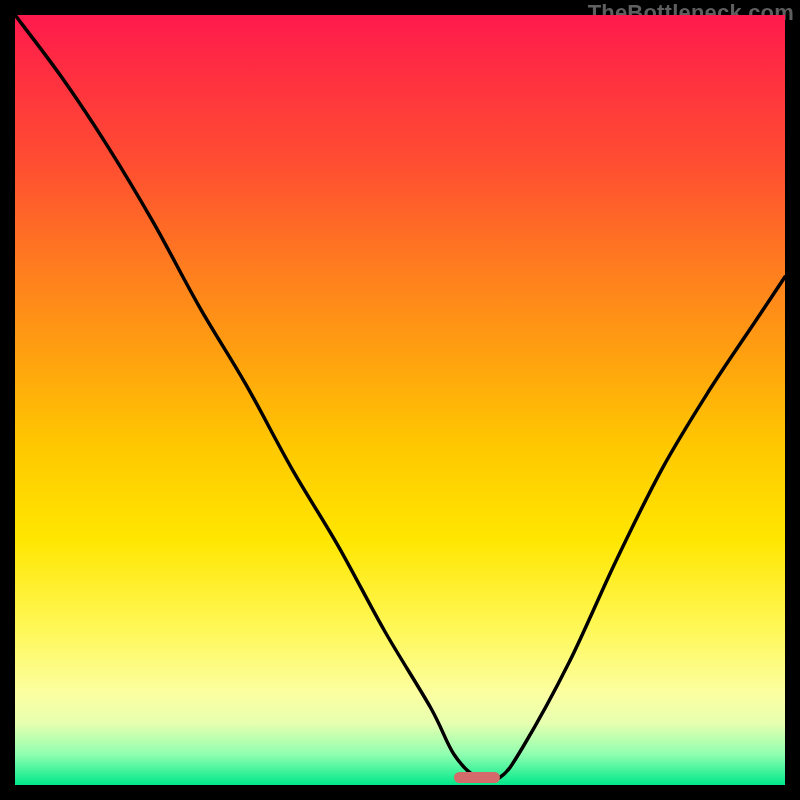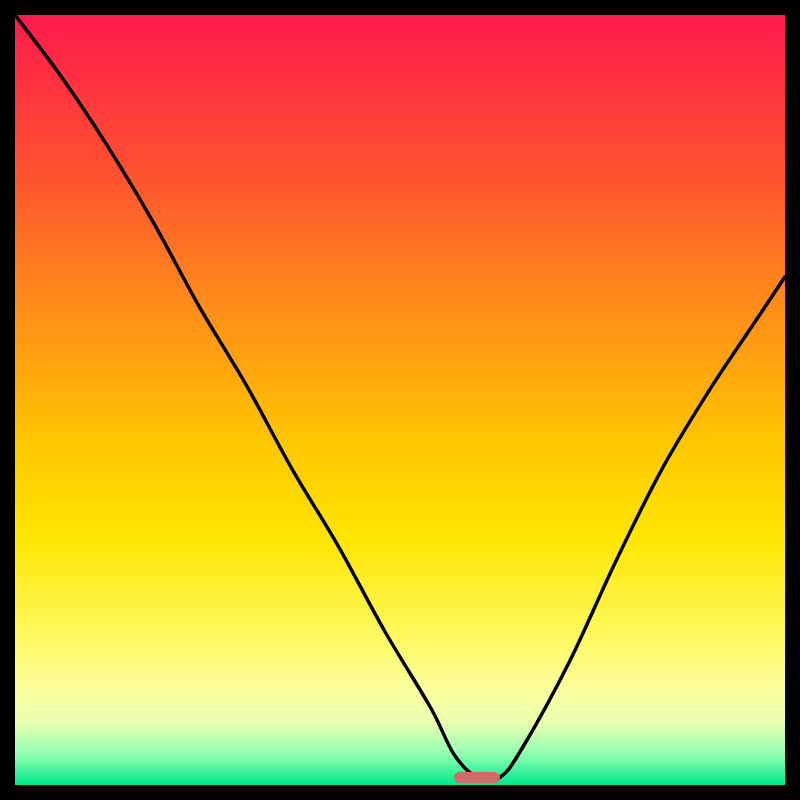--- a/index.html
+++ b/index.html
@@ -48,19 +48,20 @@
     font-size: 22px;
     font-weight: 700;
     color: #5f5f5f;
     letter-spacing: 0.2px;
   }
 </style>
 </head>
 <body>
 
 <div class="frame">
+  <div class="attribution">TheBottleneck.com</div>
   <div class="plot">
     <svg class="curve" viewBox="0 0 100 100" preserveAspectRatio="none">
       <path id="curve-path" fill="none" stroke="#000" stroke-width="0.45" stroke-linejoin="round" stroke-linecap="round" d="M 0 0 C 1 1.3333333333333333, 4 5.166666666666666, 6 8 C 8 10.833333333333334, 10 13.833333333333334, 12 17 C 14 20.166666666666668, 16 23.5, 18 27 C 20 30.5, 22 34.5, 24 38 C 26 41.5, 28 44.5, 30 48 C 32 51.5, 34 55.5, 36 59 C 38 62.5, 40 65.5, 42 69 C 44 72.5, 46 76.5, 48 80 C 50 83.5, 52.5 87.33333333333333, 54 90 C 55.5 92.66666666666667, 56 94.5, 57 96 C 58 97.5, 59 98.5, 60 99 C 61 99.5, 62 99.66666666666667, 63 99 C 64 98.33333333333333, 64.5 97.5, 66 95 C 67.5 92.5, 70 88, 72 84 C 74 80, 76 75.16666666666667, 78 71 C 80 66.83333333333333, 82 62.666666666666664, 84 59 C 86 55.333333333333336, 88 52.166666666666664, 90 49 C 92 45.833333333333336, 94.33333333333333 42.5, 96 40 C 97.66666666666667 37.5, 99.33333333333333 35, 100 34"></path>
     </svg>
     <div id="min-marker" class="marker" style="left: 57%; width: 6%; height: 1.5%; bottom: 0.2%;"></div>
   </div>
 </div>
 
 </body></html>

